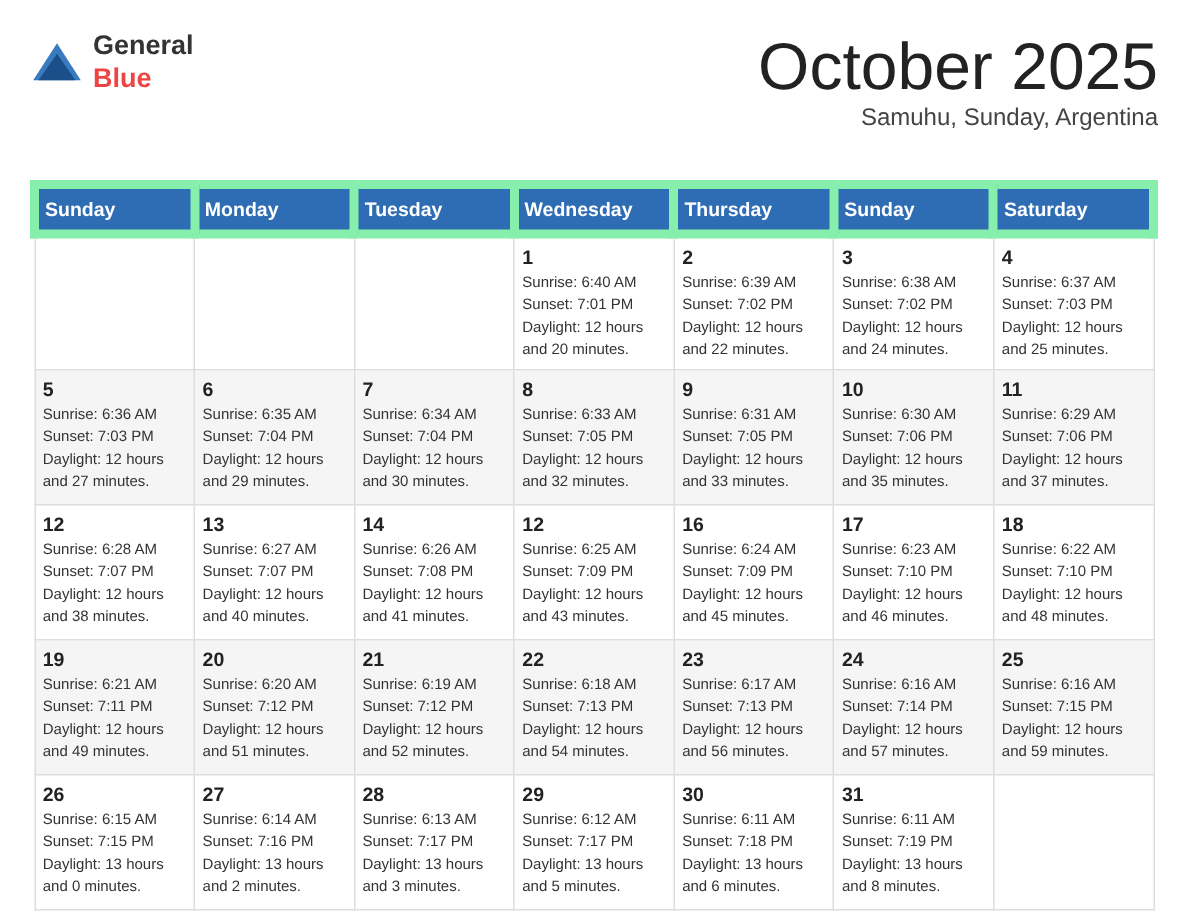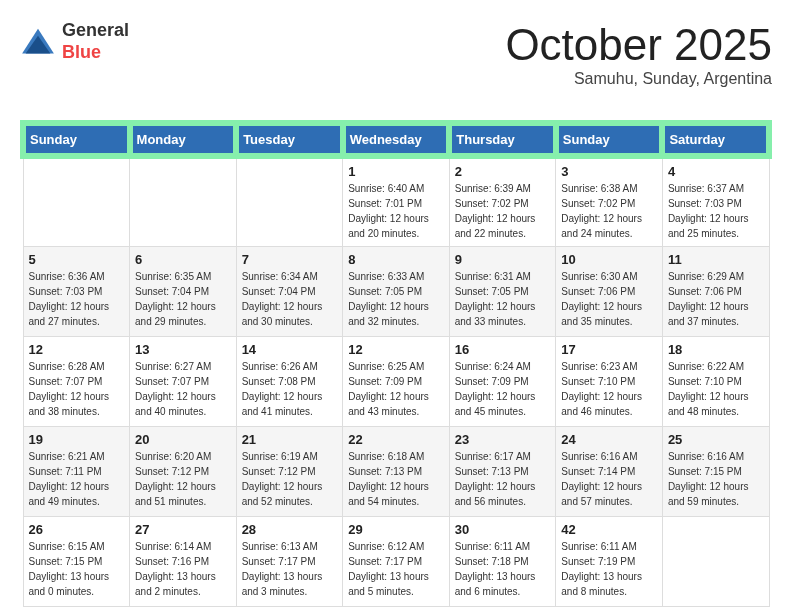--- a/index.html
+++ b/index.html
@@ -246,19 +246,19 @@
         </td>
         <td>
           <span class="day-num">29</span>
           <div class="day-info">Sunrise: 6:12 AM<br>Sunset: 7:17 PM<br>Daylight: 13 hours<br>and 5 minutes.</div>
         </td>
         <td>
           <span class="day-num">30</span>
           <div class="day-info">Sunrise: 6:11 AM<br>Sunset: 7:18 PM<br>Daylight: 13 hours<br>and 6 minutes.</div>
         </td>
         <td>
-          <span class="day-num">42</span>
+          <span class="day-num">31</span>
           <div class="day-info">Sunrise: 6:11 AM<br>Sunset: 7:19 PM<br>Daylight: 13 hours<br>and 8 minutes.</div>
         </td>
         <td></td>
       </tr>
     </tbody>
 </table>
 
 </body></html>

